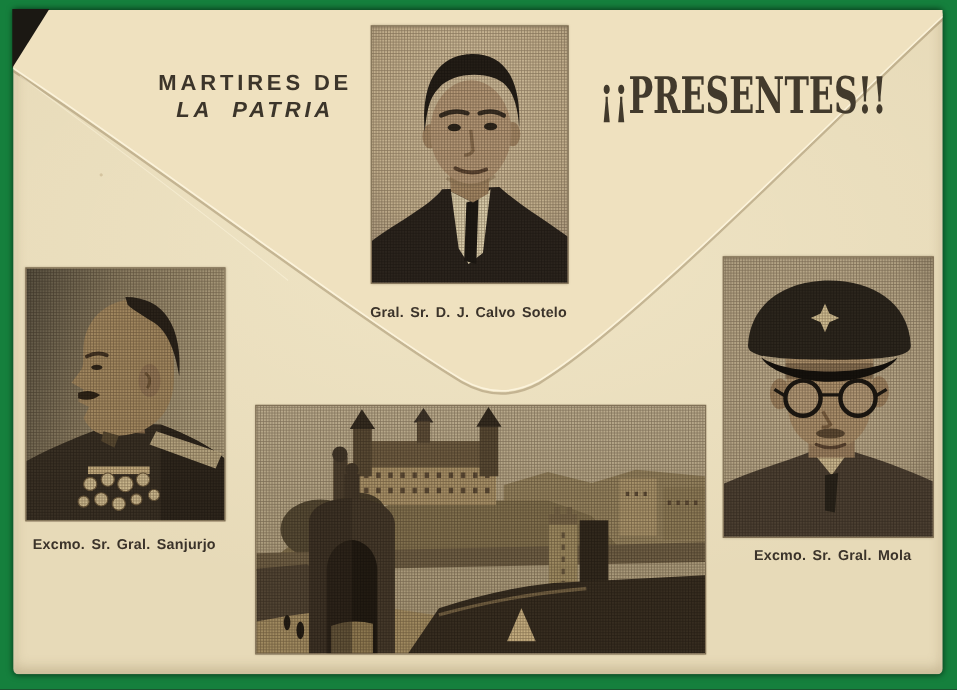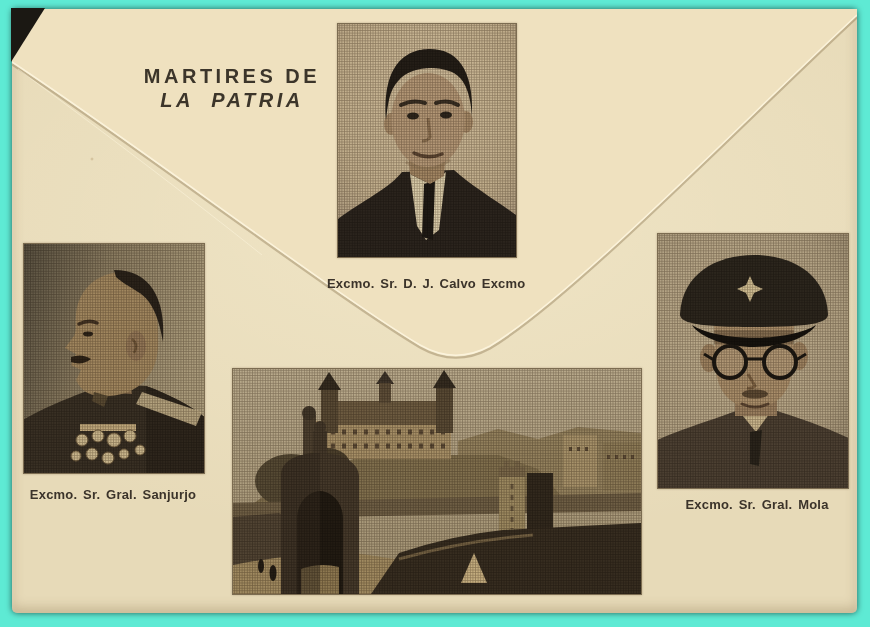--- a/index.html
+++ b/index.html
@@ -1,18 +1,18 @@
 <!DOCTYPE html>
 <html><head>
 <meta charset="utf-8">
 <style>
   html,body{margin:0;padding:0;background:#101010;}
   .stage{
     position:relative;width:870px;height:627px;overflow:hidden;
-    background:#5eead4;
+    background:#15803d;
     font-family:"Liberation Sans",sans-serif;
   }
   .envelope{
     position:absolute;left:12px;top:9px;width:845px;height:604px;
     background:
       radial-gradient(120% 90% at 50% 35%, rgba(255,248,222,.35), rgba(255,248,222,0) 60%),
       #e7dab8;
     border-radius:3px 4px 5px 5px;
     box-shadow: inset 0 -5px 12px rgba(110,88,52,.28), inset 0 2px 5px rgba(255,252,235,.5), 0 0 6px rgba(0,0,0,.6);
   }
@@ -79,20 +79,23 @@
       <path d="M6,60 C90,122 180,190 250,246" fill="none" stroke="rgba(255,248,226,.45)" stroke-width="1"></path>
     </svg>
 
     <div class="torn"></div>
 
     <div class="headline">
       <div class="line1">MARTIRES DE</div>
       <div class="line2">LA PATRIA</div>
     </div>
 
+    <div class="presentes-wrap">
+      <span class="presentes">¡¡PRESENTES!!</span>
+    </div>
 
     <figure class="photo photo-center">
       <svg viewBox="0 0 178 233" preserveAspectRatio="none">
         <defs>
           <radialGradient id="csbg" cx="50%" cy="32%" r="80%">
             <stop offset="0%" stop-color="#cfbd9c"></stop>
               <stop offset="65%" stop-color="#c0ad8b"></stop>
               <stop offset="100%" stop-color="#a5937a"></stop>
           </radialGradient>
         </defs>
@@ -108,21 +111,21 @@
         <path d="M63,81 q12,-6 24,-2" stroke="#3a2f23" stroke-width="4" fill="none" stroke-linecap="round"></path>
         <path d="M98,79 q12,-4 22,2" stroke="#3a2f23" stroke-width="4" fill="none" stroke-linecap="round"></path>
         <ellipse cx="75" cy="92" rx="6" ry="3.4" fill="#2e261c"></ellipse>
         <ellipse cx="108" cy="91" rx="6" ry="3.4" fill="#2e261c"></ellipse>
         <path d="M90,94 L92,113 q-2,4 -8,4" stroke="#8a6f50" stroke-width="3" fill="none"></path>
         <path d="M76,129 q14,7 28,1" stroke="#5d4632" stroke-width="3.5" fill="none" stroke-linecap="round"></path>
         <path d="M68,138 q22,14 44,-2" stroke="#977d5d" stroke-width="3" fill="none" opacity=".55"></path>
       </svg>
       <div class="dots"></div>
     </figure>
-    <figcaption class="caption cap-center">Excmo. Sr. D. J. Calvo Excmo</figcaption>
+    <figcaption class="caption cap-center">Gral. Sr. D. J. Calvo Sotelo</figcaption>
 
     <figure class="photo photo-left">
       <svg viewBox="0 0 180 229" preserveAspectRatio="none">
         <defs>
           <linearGradient id="sjbg" x1="0" y1="0" x2="1" y2="0.35">
             <stop offset="0%" stop-color="#574f3f"></stop>
               <stop offset="45%" stop-color="#8a7c61"></stop>
               <stop offset="100%" stop-color="#ab9c7c"></stop>
           </linearGradient>
         </defs>

